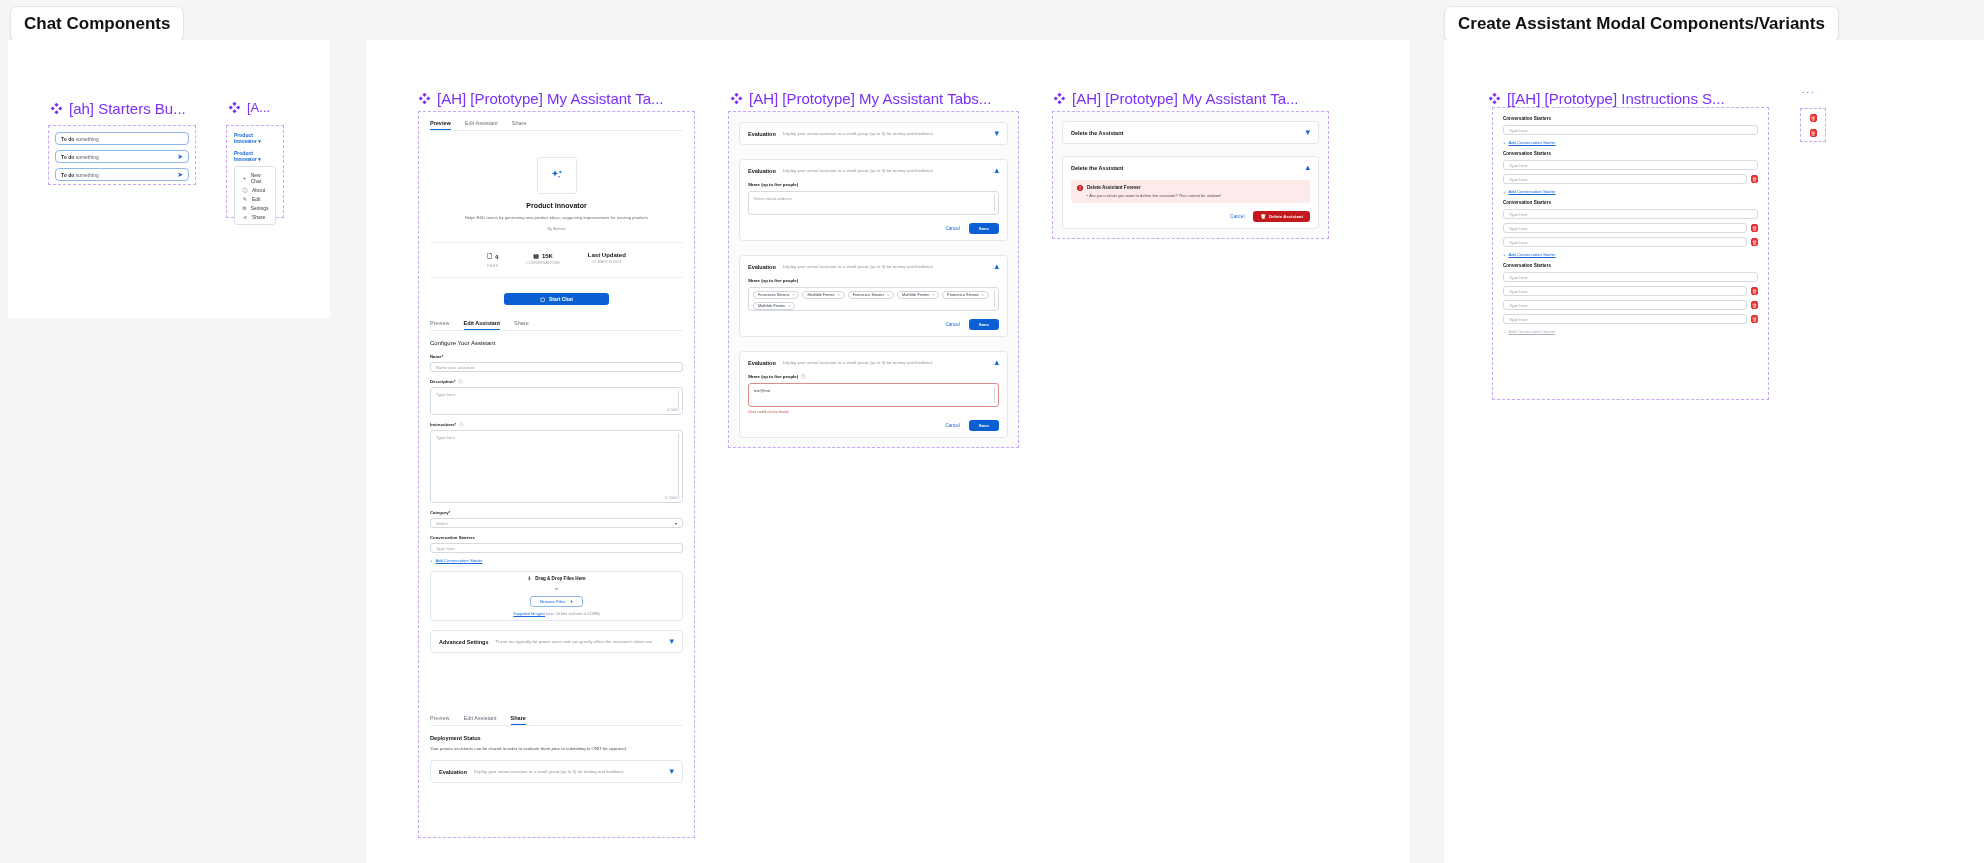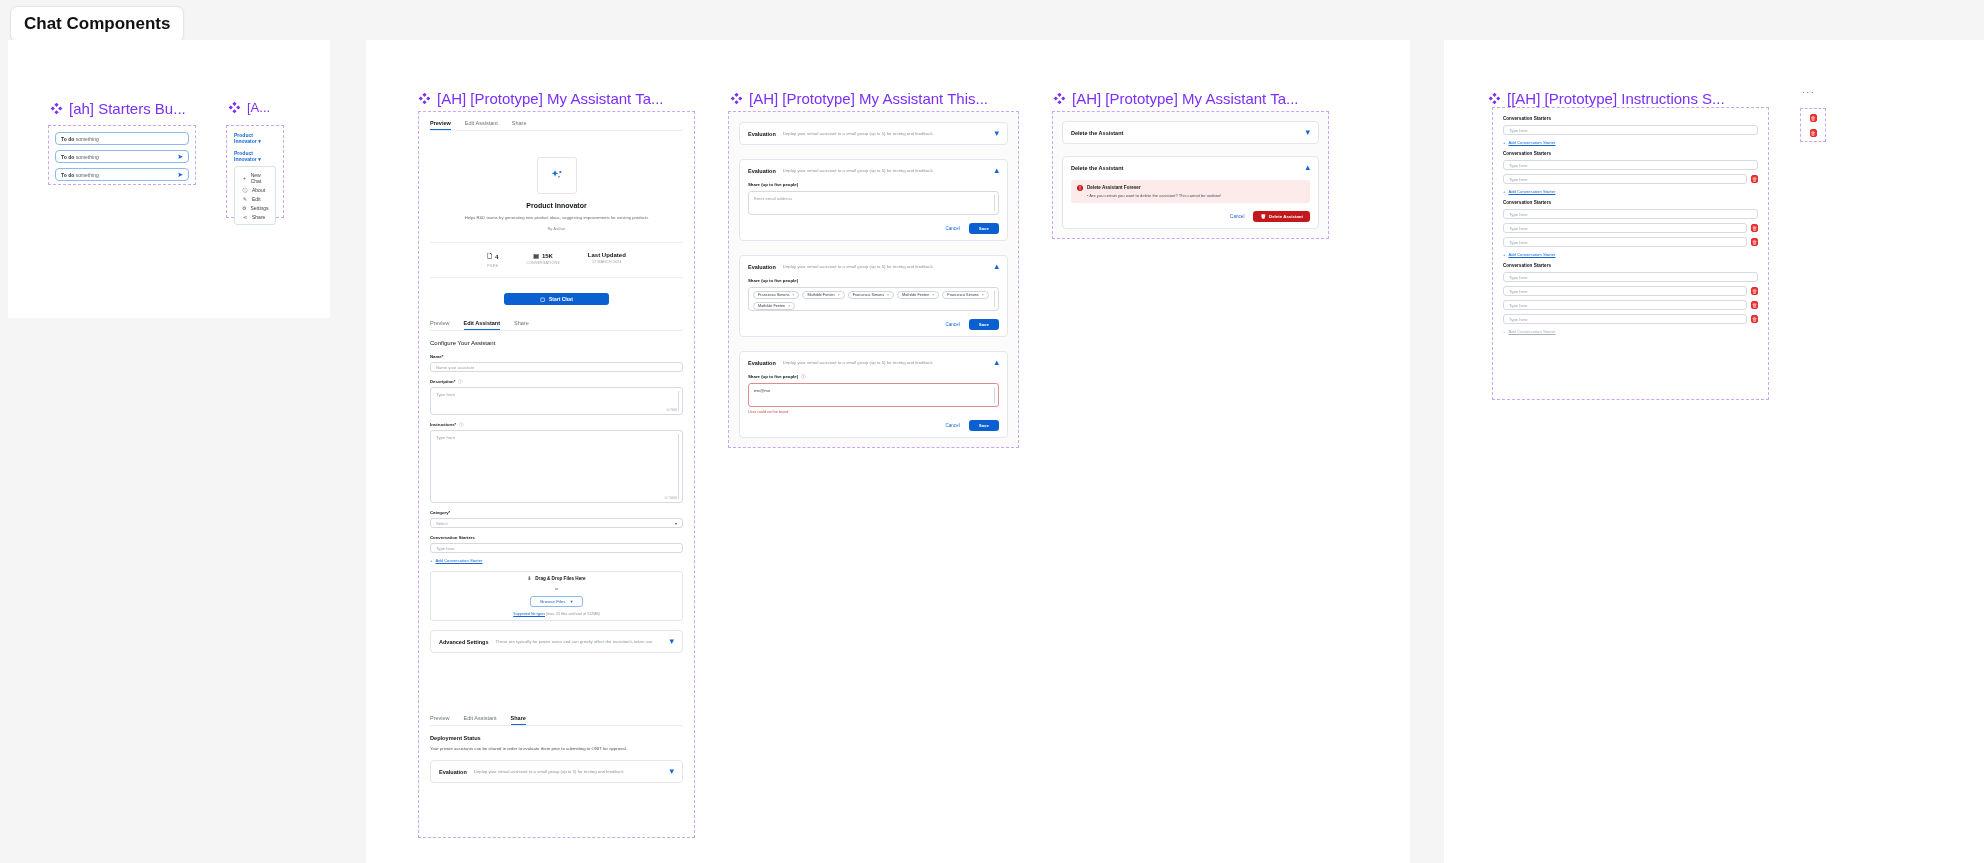--- a/index.html
+++ b/index.html
@@ -169,20 +169,21 @@
     font-size: 4.4px; padding: 2px 9px; display: flex; gap: 5px; align-items: center;
   }
   .dots { color: #7b2ff7; font-size: 9px; letter-spacing: 2px; }
 </style>
 </head>
 <body>
 
 <div class="canvas">
 
   <div class="page-tab" style="left:10px;">Chat Components</div>
+  <div class="page-tab" style="left:1444px;">Create Assistant Modal Components/Variants</div>
 
   <div class="page-frame" style="left:8px;   top:40px; width:322px;  height:278px;"></div>
   <div class="page-frame" style="left:366px; top:40px; width:1044px; height:823px;"></div>
   <div class="page-frame" style="left:1444px;top:40px; width:540px;  height:823px;"></div>
 
   <div class="cmp-title" style="left:50px; top:100px;">
     <svg class="diamond-icon" viewBox="0 0 16 16">
       <path fill="#7b2ff7" d="M8 0.8 5.4 3.4 8 6 10.6 3.4z M3.4 5.4 0.8 8 3.4 10.6 6 8z M12.6 5.4 10 8 12.6 10.6 15.2 8z M8 10 5.4 12.6 8 15.2 10.6 12.6z"></path>
     </svg>
     <span>[ah] Starters Bu...</span>
@@ -407,21 +408,21 @@
           <span class="chev">▾</span>
         </div>
       </div>
     </div>
   </div>
 
   <div class="cmp-title" style="left:730px; top:90px;">
     <svg class="diamond-icon" viewBox="0 0 16 16">
       <path fill="#7b2ff7" d="M8 0.8 5.4 3.4 8 6 10.6 3.4z M3.4 5.4 0.8 8 3.4 10.6 6 8z M12.6 5.4 10 8 12.6 10.6 15.2 8z M8 10 5.4 12.6 8 15.2 10.6 12.6z"></path>
     </svg>
-    <span>[AH] [Prototype] My Assistant This...</span>
+    <span>[AH] [Prototype] My Assistant Tabs...</span>
   </div>
 
   <div class="cmp-box" style="left:728px; top:111px; width:291px; height:337px; background:#fbfbfc;">
     <div style="padding:10px; display:flex; flex-direction:column; gap:14px;">
 
       <div class="acc">
         <div class="acc-head">
           <span class="title">Evaluation</span>
           <span class="desc">Deploy your virtual assistant to a small group (up to 5) for testing and feedback.</span>
           <span class="chev">▾</span>

